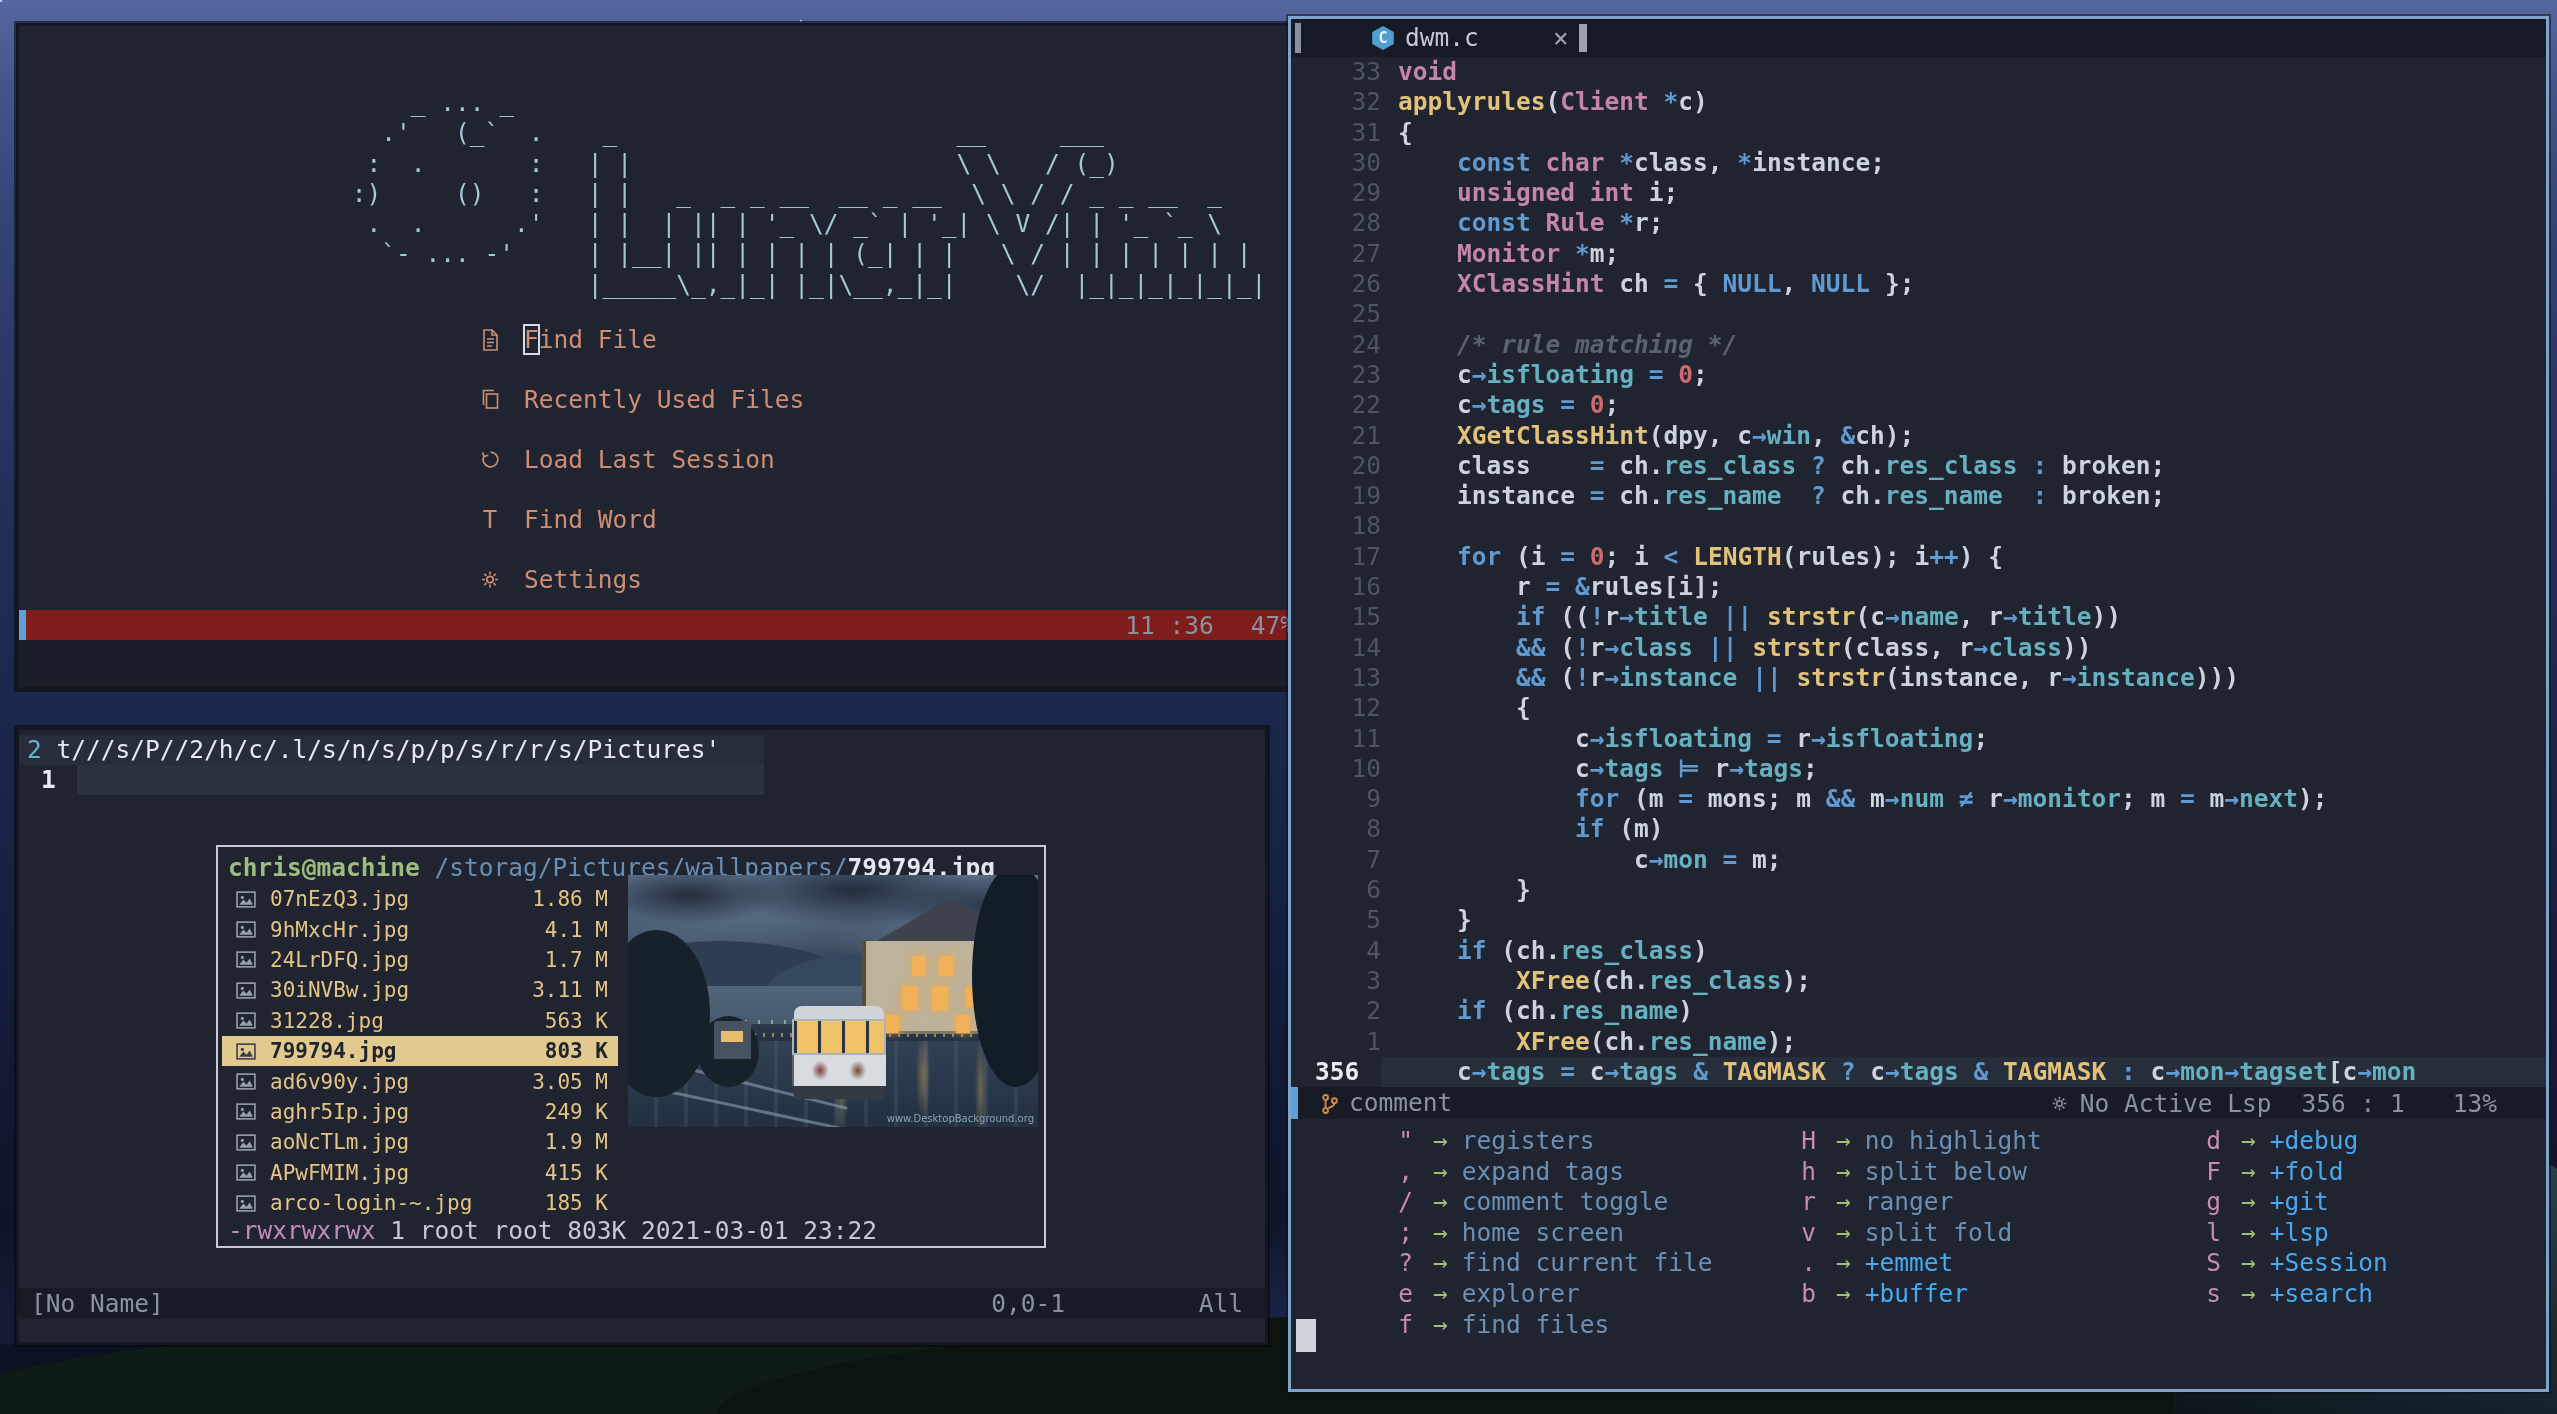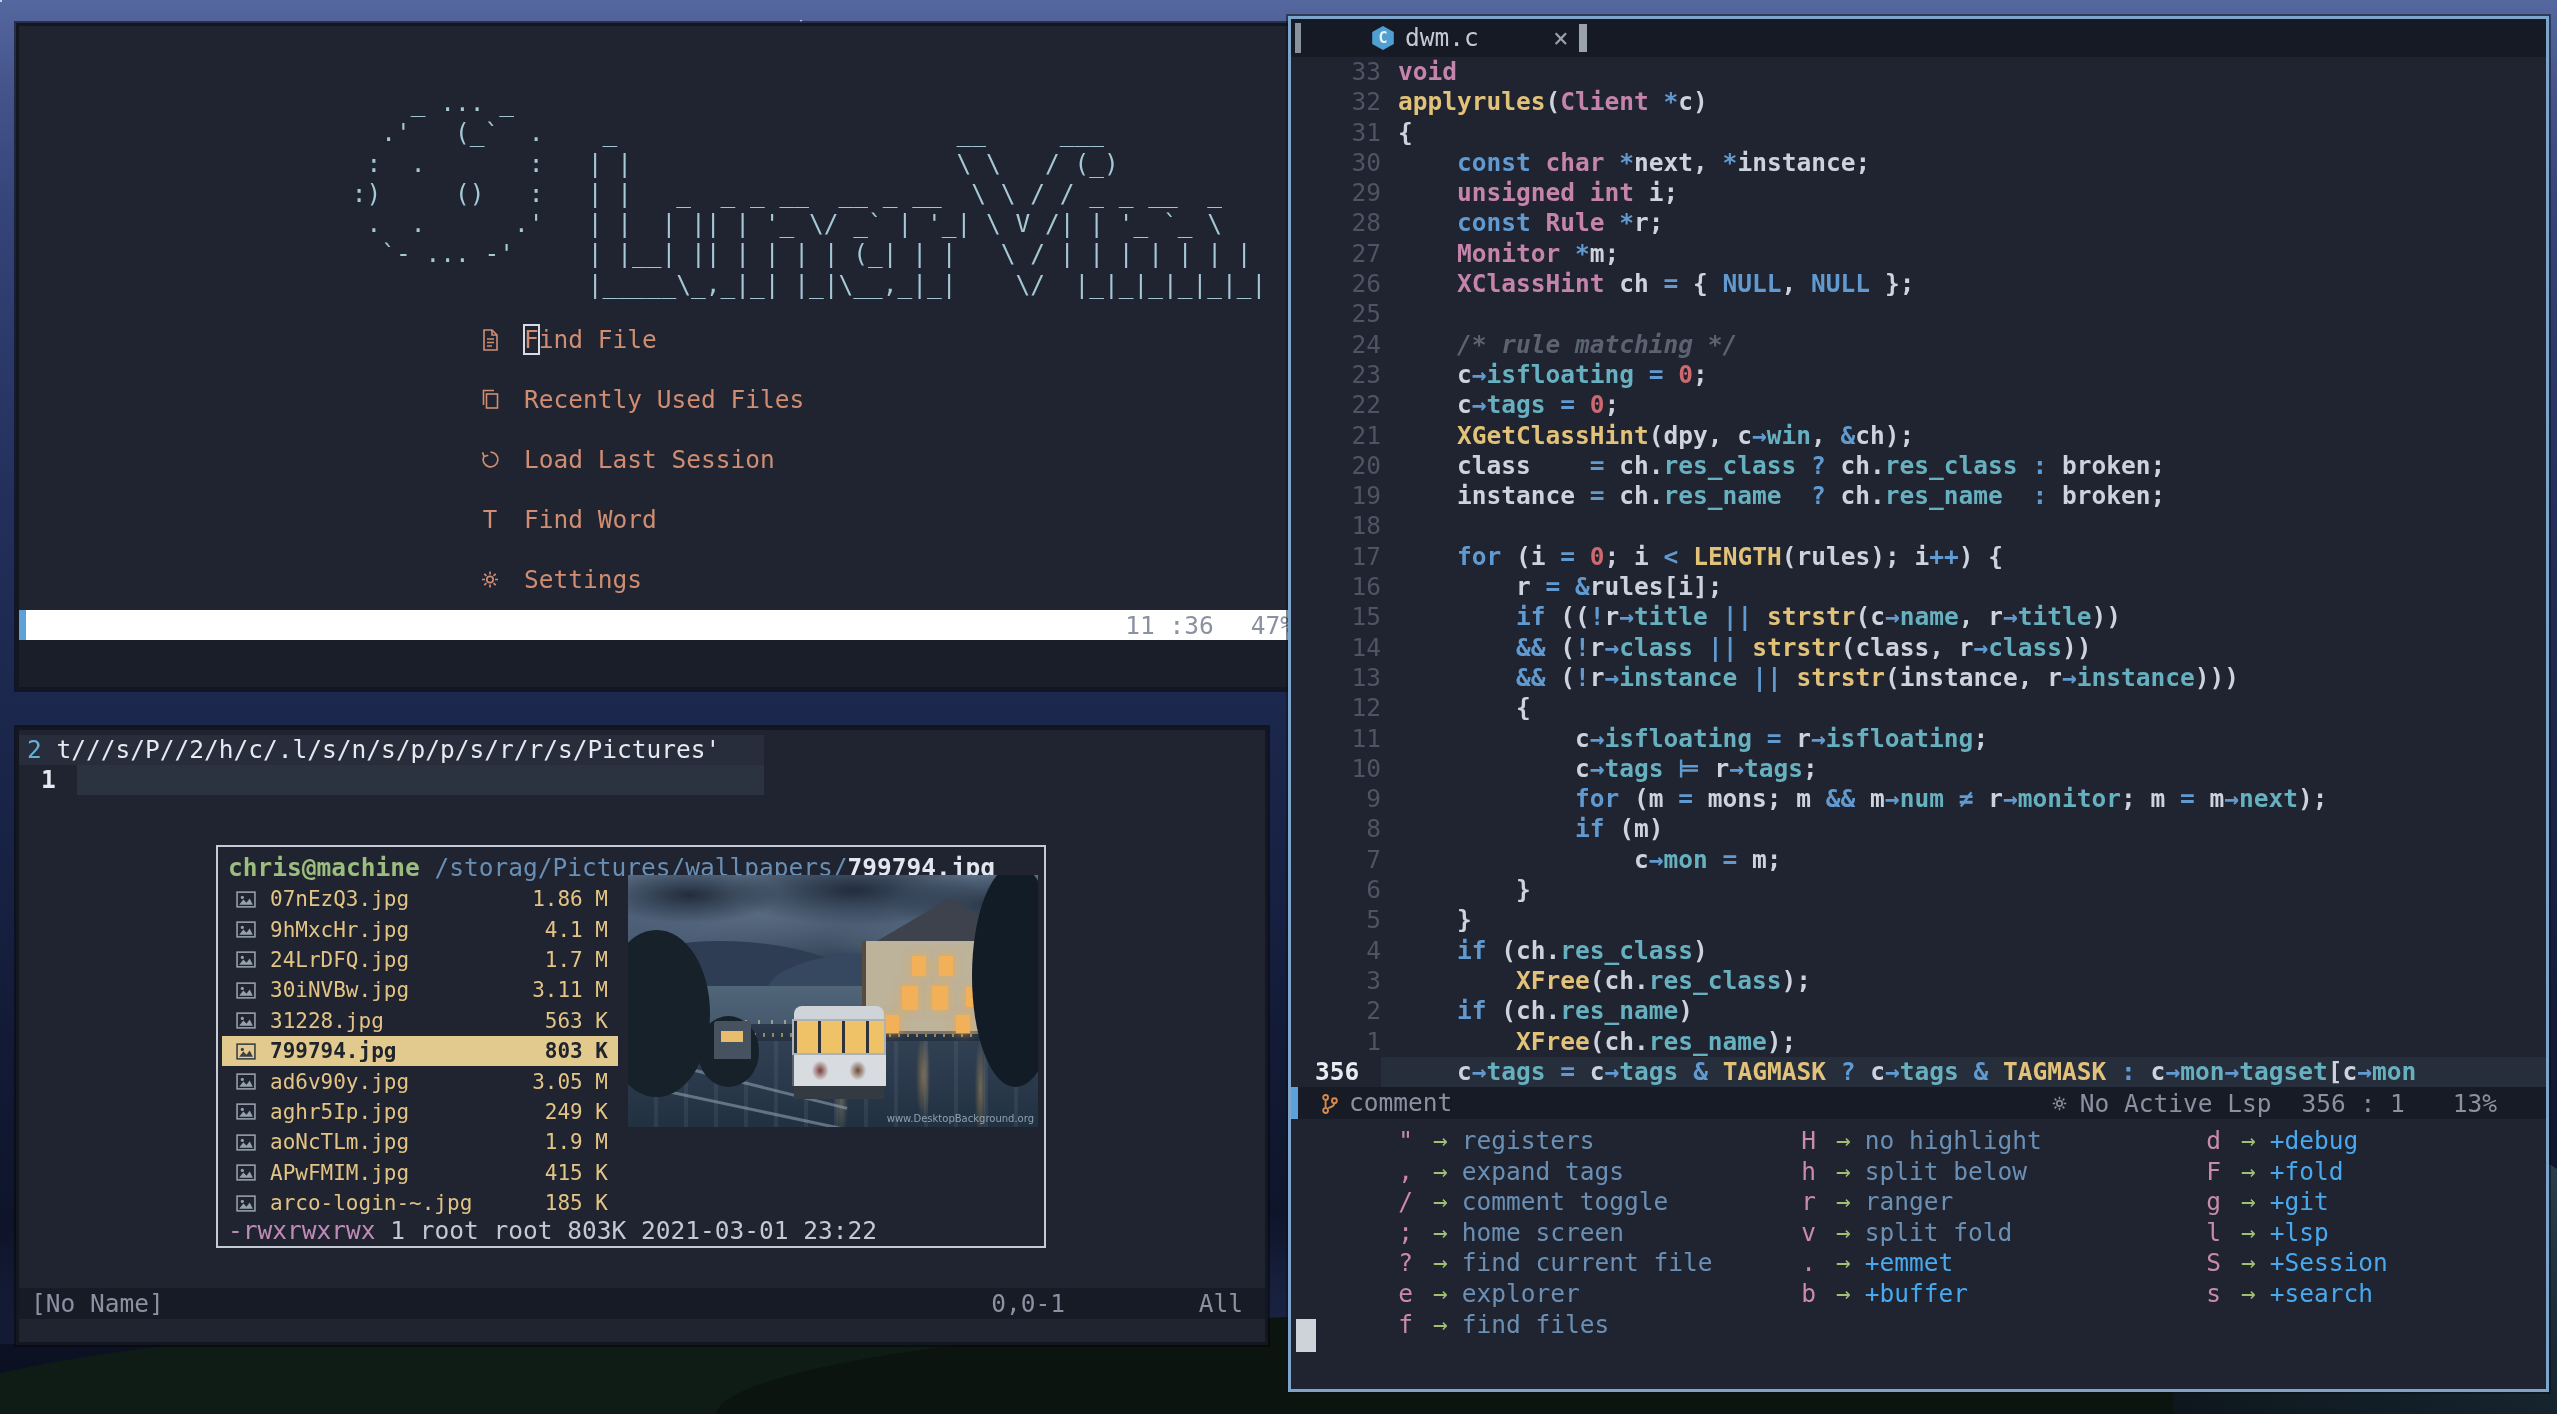--- a/index.html
+++ b/index.html
@@ -27,21 +27,21 @@
   .hill2 { position:absolute; bottom:-30px; right:-4%; width:76%; height:140px; background:#0b140f; border-radius:55% 45% 0 0/80% 90% 0 0; }
   .rocks { position:absolute; bottom:0; right:-2%; width:17%; height:270px;
     background:linear-gradient(200deg,#2c4354 0%,#1b2c38 45%,#0d161c 100%); border-radius:60% 30% 0 0/70% 45% 0 0; }
 
   
   .window { position:absolute; background:#1f2430; border:3px solid #14171f; box-shadow:0 0 0 2px rgba(5,6,10,.55); }
   .win-dash  { left:16px;  top:23px;  width:1332px; height:667px; }
   .win-files { left:16px;  top:727px; width:1252px; height:618px; }
   .win-code  { left:1288px; top:16px; width:1261px; height:1376px; border:3px solid #7da4ca; box-shadow:0 0 0 2px rgba(10,14,22,.5); }
 
-  .sline { position:absolute; left:0; width:100%; background:#ffffff; color:#8a91a0; font-size:24.5px; }
+  .sline { position:absolute; left:0; width:100%; background:#7f1d1d; color:#8a91a0; font-size:24.5px; }
   .accent { position:absolute; left:0; top:0; width:7px; height:100%; background:#5ea0d8; }
 
   
   .art { position:absolute; left:318px; top:62px; margin:0; color:#a5c8d6; font-size:24.5px; line-height:30.3px; }
   .menu { position:absolute; left:456px; top:299px; }
   .menu-item { height:60px; display:flex; align-items:flex-start; color:#d08d72; font-size:24.5px; line-height:30px; cursor:pointer; }
   .menu-item .mi-icon { width:30px; margin-right:19px; display:inline-flex; justify-content:center; color:#d08d72; padding-top:3px; }
   .menu-item .mi-icon svg { display:block; }
   .cbox { outline:2px solid #d7dce4; outline-offset:-1px; }
   .sline-dash { top:584px; height:30px; }
@@ -365,21 +365,21 @@
         <span class="tab-title">dwm.c</span>
         <span class="tab-close">×</span>
       </div>
       <span class="tab-sep"></span>
     </div>
 
     <div class="code">
         <div class="crow"><span class="gut">33</span><span class="txt"><span class="tk-ty">void</span></span></div>
         <div class="crow"><span class="gut">32</span><span class="txt"><span class="tk-fn">applyrules</span><span class="tk-pl">(</span><span class="tk-ty">Client</span><span class="tk-pl"> </span><span class="tk-kw">*</span><span class="tk-pl">c)</span></span></div>
         <div class="crow"><span class="gut">31</span><span class="txt"><span class="tk-pl">{</span></span></div>
-        <div class="crow"><span class="gut">30</span><span class="txt"><span class="tk-pl">    </span><span class="tk-kw">const</span><span class="tk-pl"> </span><span class="tk-ty">char</span><span class="tk-pl"> </span><span class="tk-kw">*</span><span class="tk-pl">next, </span><span class="tk-kw">*</span><span class="tk-pl">instance;</span></span></div>
+        <div class="crow"><span class="gut">30</span><span class="txt"><span class="tk-pl">    </span><span class="tk-kw">const</span><span class="tk-pl"> </span><span class="tk-ty">char</span><span class="tk-pl"> </span><span class="tk-kw">*</span><span class="tk-pl">class, </span><span class="tk-kw">*</span><span class="tk-pl">instance;</span></span></div>
         <div class="crow"><span class="gut">29</span><span class="txt"><span class="tk-pl">    </span><span class="tk-ty">unsigned</span><span class="tk-pl"> </span><span class="tk-ty">int</span><span class="tk-pl"> i;</span></span></div>
         <div class="crow"><span class="gut">28</span><span class="txt"><span class="tk-pl">    </span><span class="tk-kw">const</span><span class="tk-pl"> </span><span class="tk-ty">Rule</span><span class="tk-pl"> </span><span class="tk-kw">*</span><span class="tk-pl">r;</span></span></div>
         <div class="crow"><span class="gut">27</span><span class="txt"><span class="tk-pl">    </span><span class="tk-ty">Monitor</span><span class="tk-pl"> </span><span class="tk-kw">*</span><span class="tk-pl">m;</span></span></div>
         <div class="crow"><span class="gut">26</span><span class="txt"><span class="tk-pl">    </span><span class="tk-ty">XClassHint</span><span class="tk-pl"> ch </span><span class="tk-kw">=</span><span class="tk-pl"> { </span><span class="tk-kw">NULL</span><span class="tk-pl">, </span><span class="tk-kw">NULL</span><span class="tk-pl"> };</span></span></div>
         <div class="crow"><span class="gut">25</span><span class="txt"></span></div>
         <div class="crow"><span class="gut">24</span><span class="txt"><span class="tk-cm">    /* rule matching */</span></span></div>
         <div class="crow"><span class="gut">23</span><span class="txt"><span class="tk-pl">    c</span><span class="tk-kw">→</span><span class="tk-mb">isfloating</span><span class="tk-pl"> </span><span class="tk-kw">=</span><span class="tk-pl"> </span><span class="tk-nm">0</span><span class="tk-pl">;</span></span></div>
         <div class="crow"><span class="gut">22</span><span class="txt"><span class="tk-pl">    c</span><span class="tk-kw">→</span><span class="tk-mb">tags</span><span class="tk-pl"> </span><span class="tk-kw">=</span><span class="tk-pl"> </span><span class="tk-nm">0</span><span class="tk-pl">;</span></span></div>
         <div class="crow"><span class="gut">21</span><span class="txt"><span class="tk-pl">    </span><span class="tk-fn">XGetClassHint</span><span class="tk-pl">(dpy, c</span><span class="tk-kw">→</span><span class="tk-mb">win</span><span class="tk-pl">, </span><span class="tk-kw">&amp;</span><span class="tk-pl">ch);</span></span></div>
         <div class="crow"><span class="gut">20</span><span class="txt"><span class="tk-pl">    class    </span><span class="tk-kw">=</span><span class="tk-pl"> ch.</span><span class="tk-mb">res_class</span><span class="tk-pl"> </span><span class="tk-kw">?</span><span class="tk-pl"> ch.</span><span class="tk-mb">res_class</span><span class="tk-pl"> </span><span class="tk-kw">:</span><span class="tk-pl"> broken;</span></span></div>

